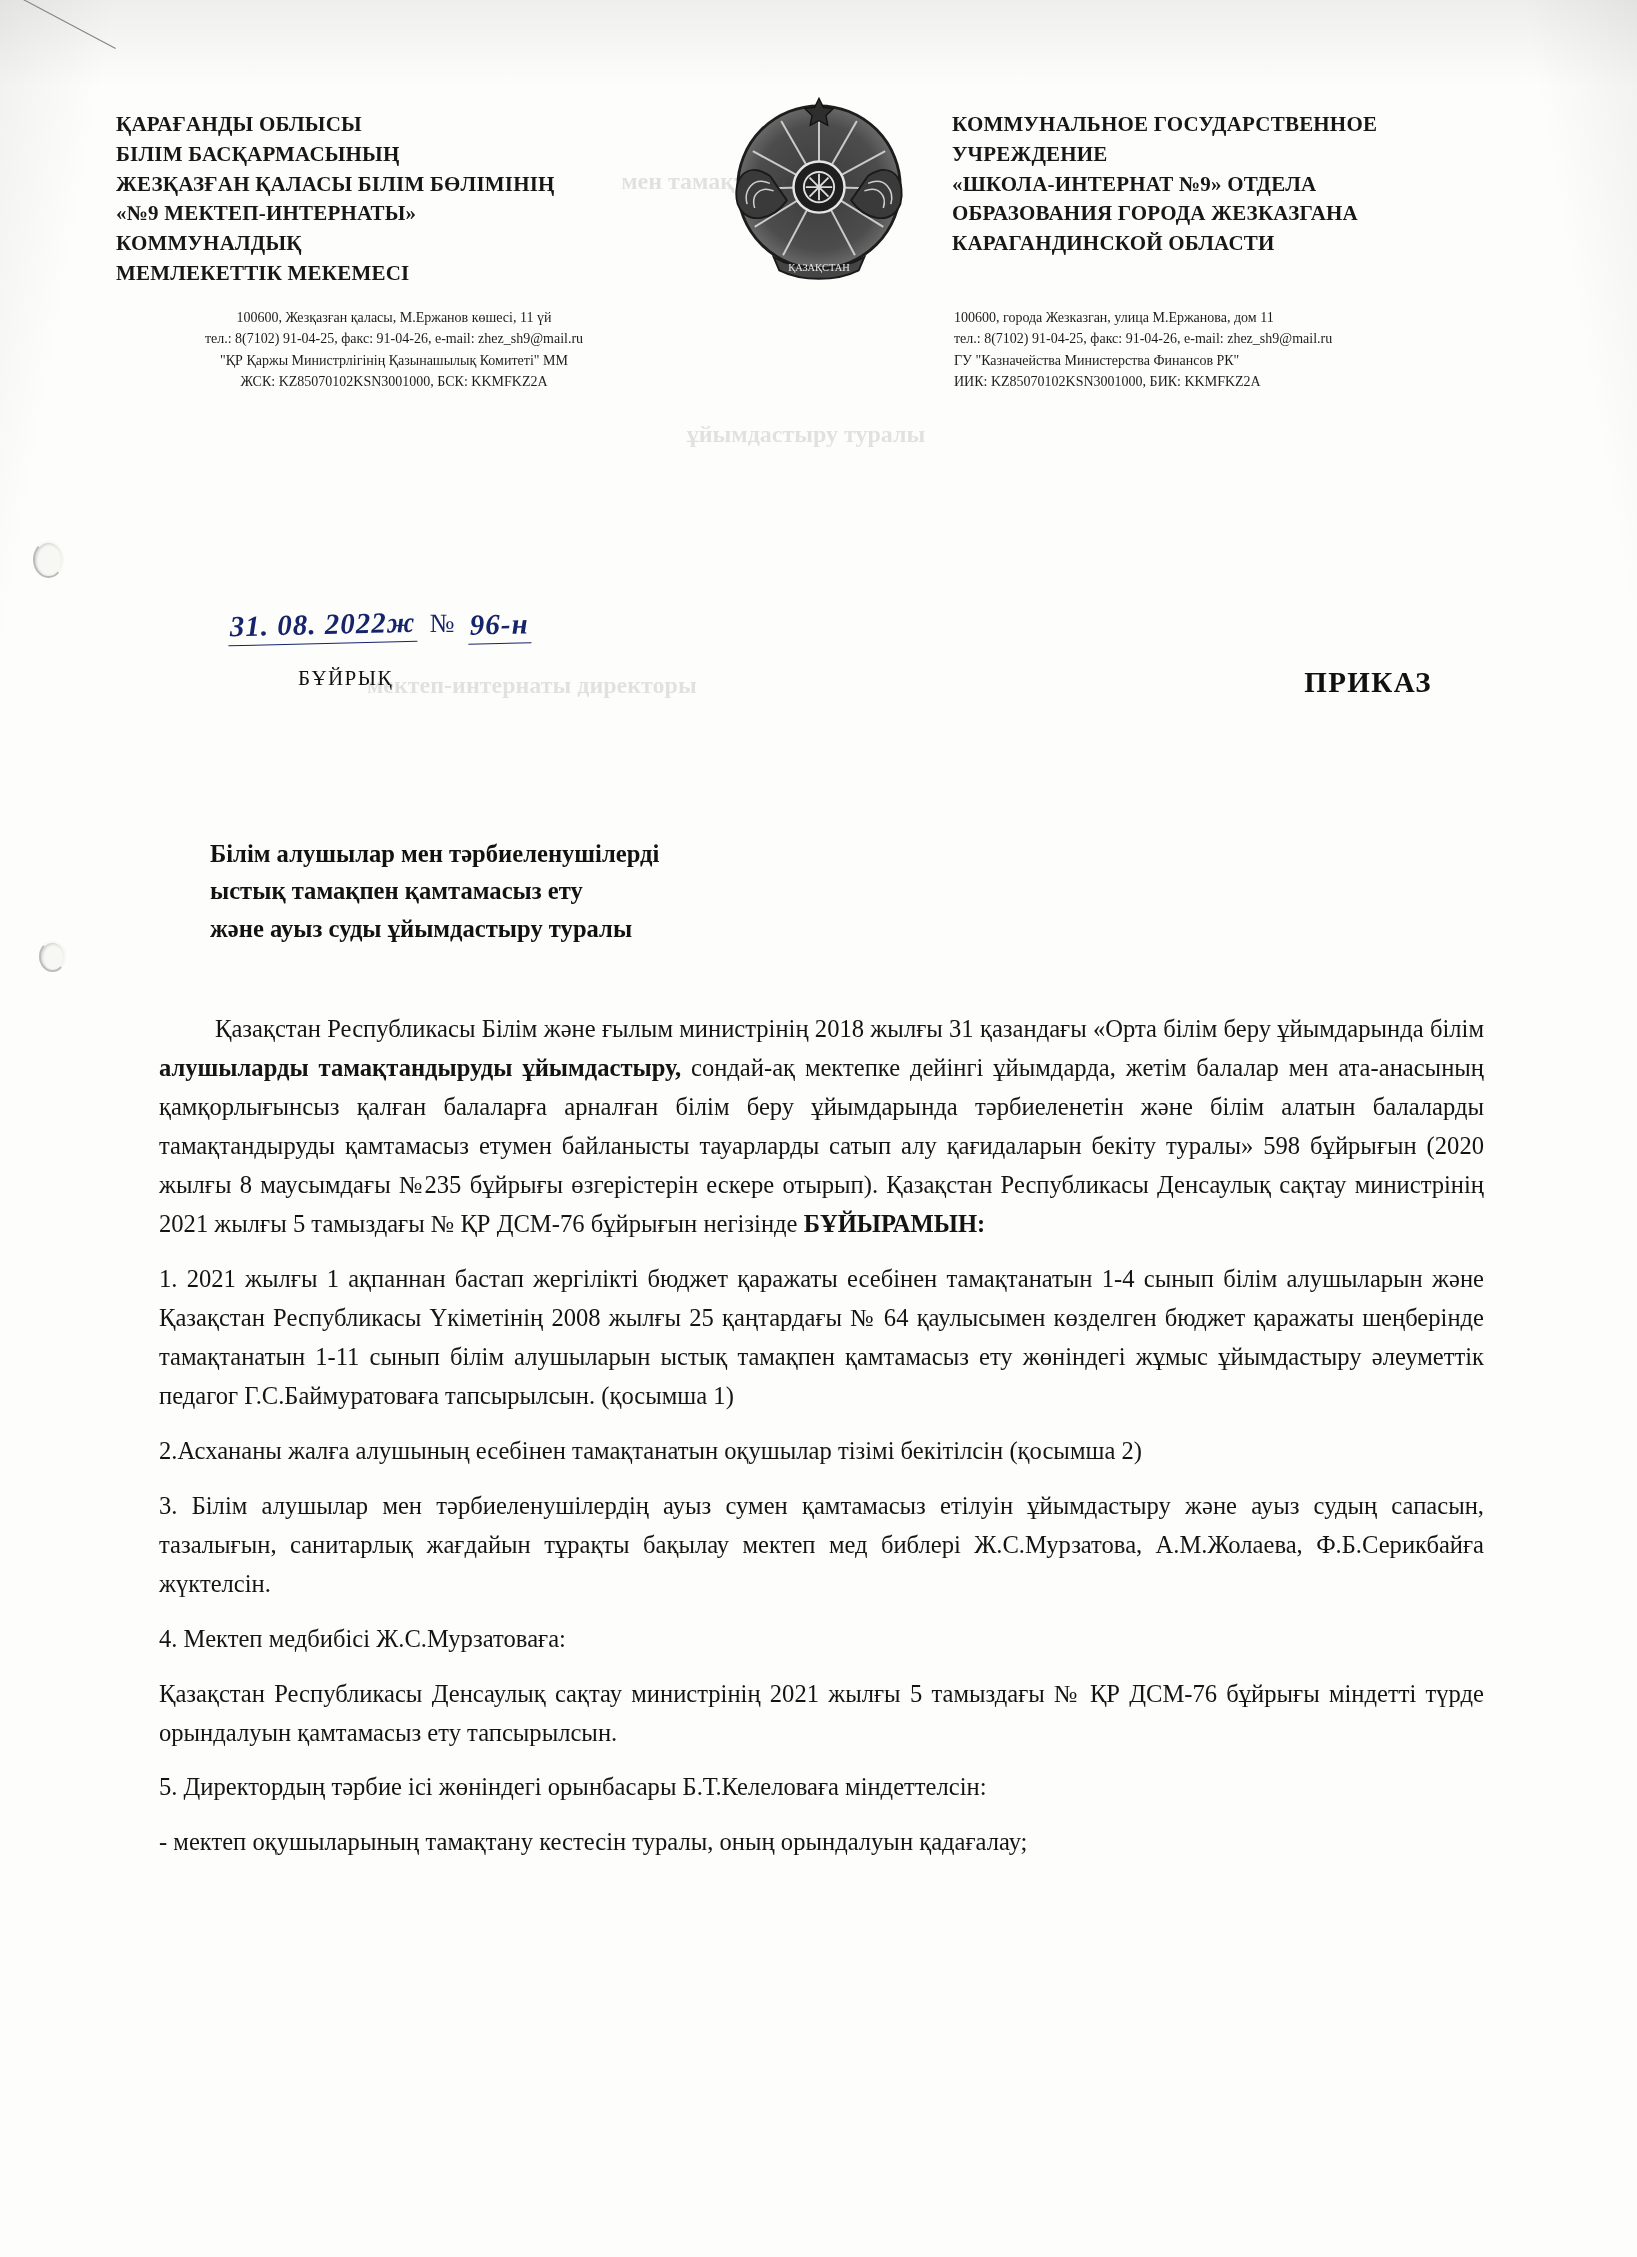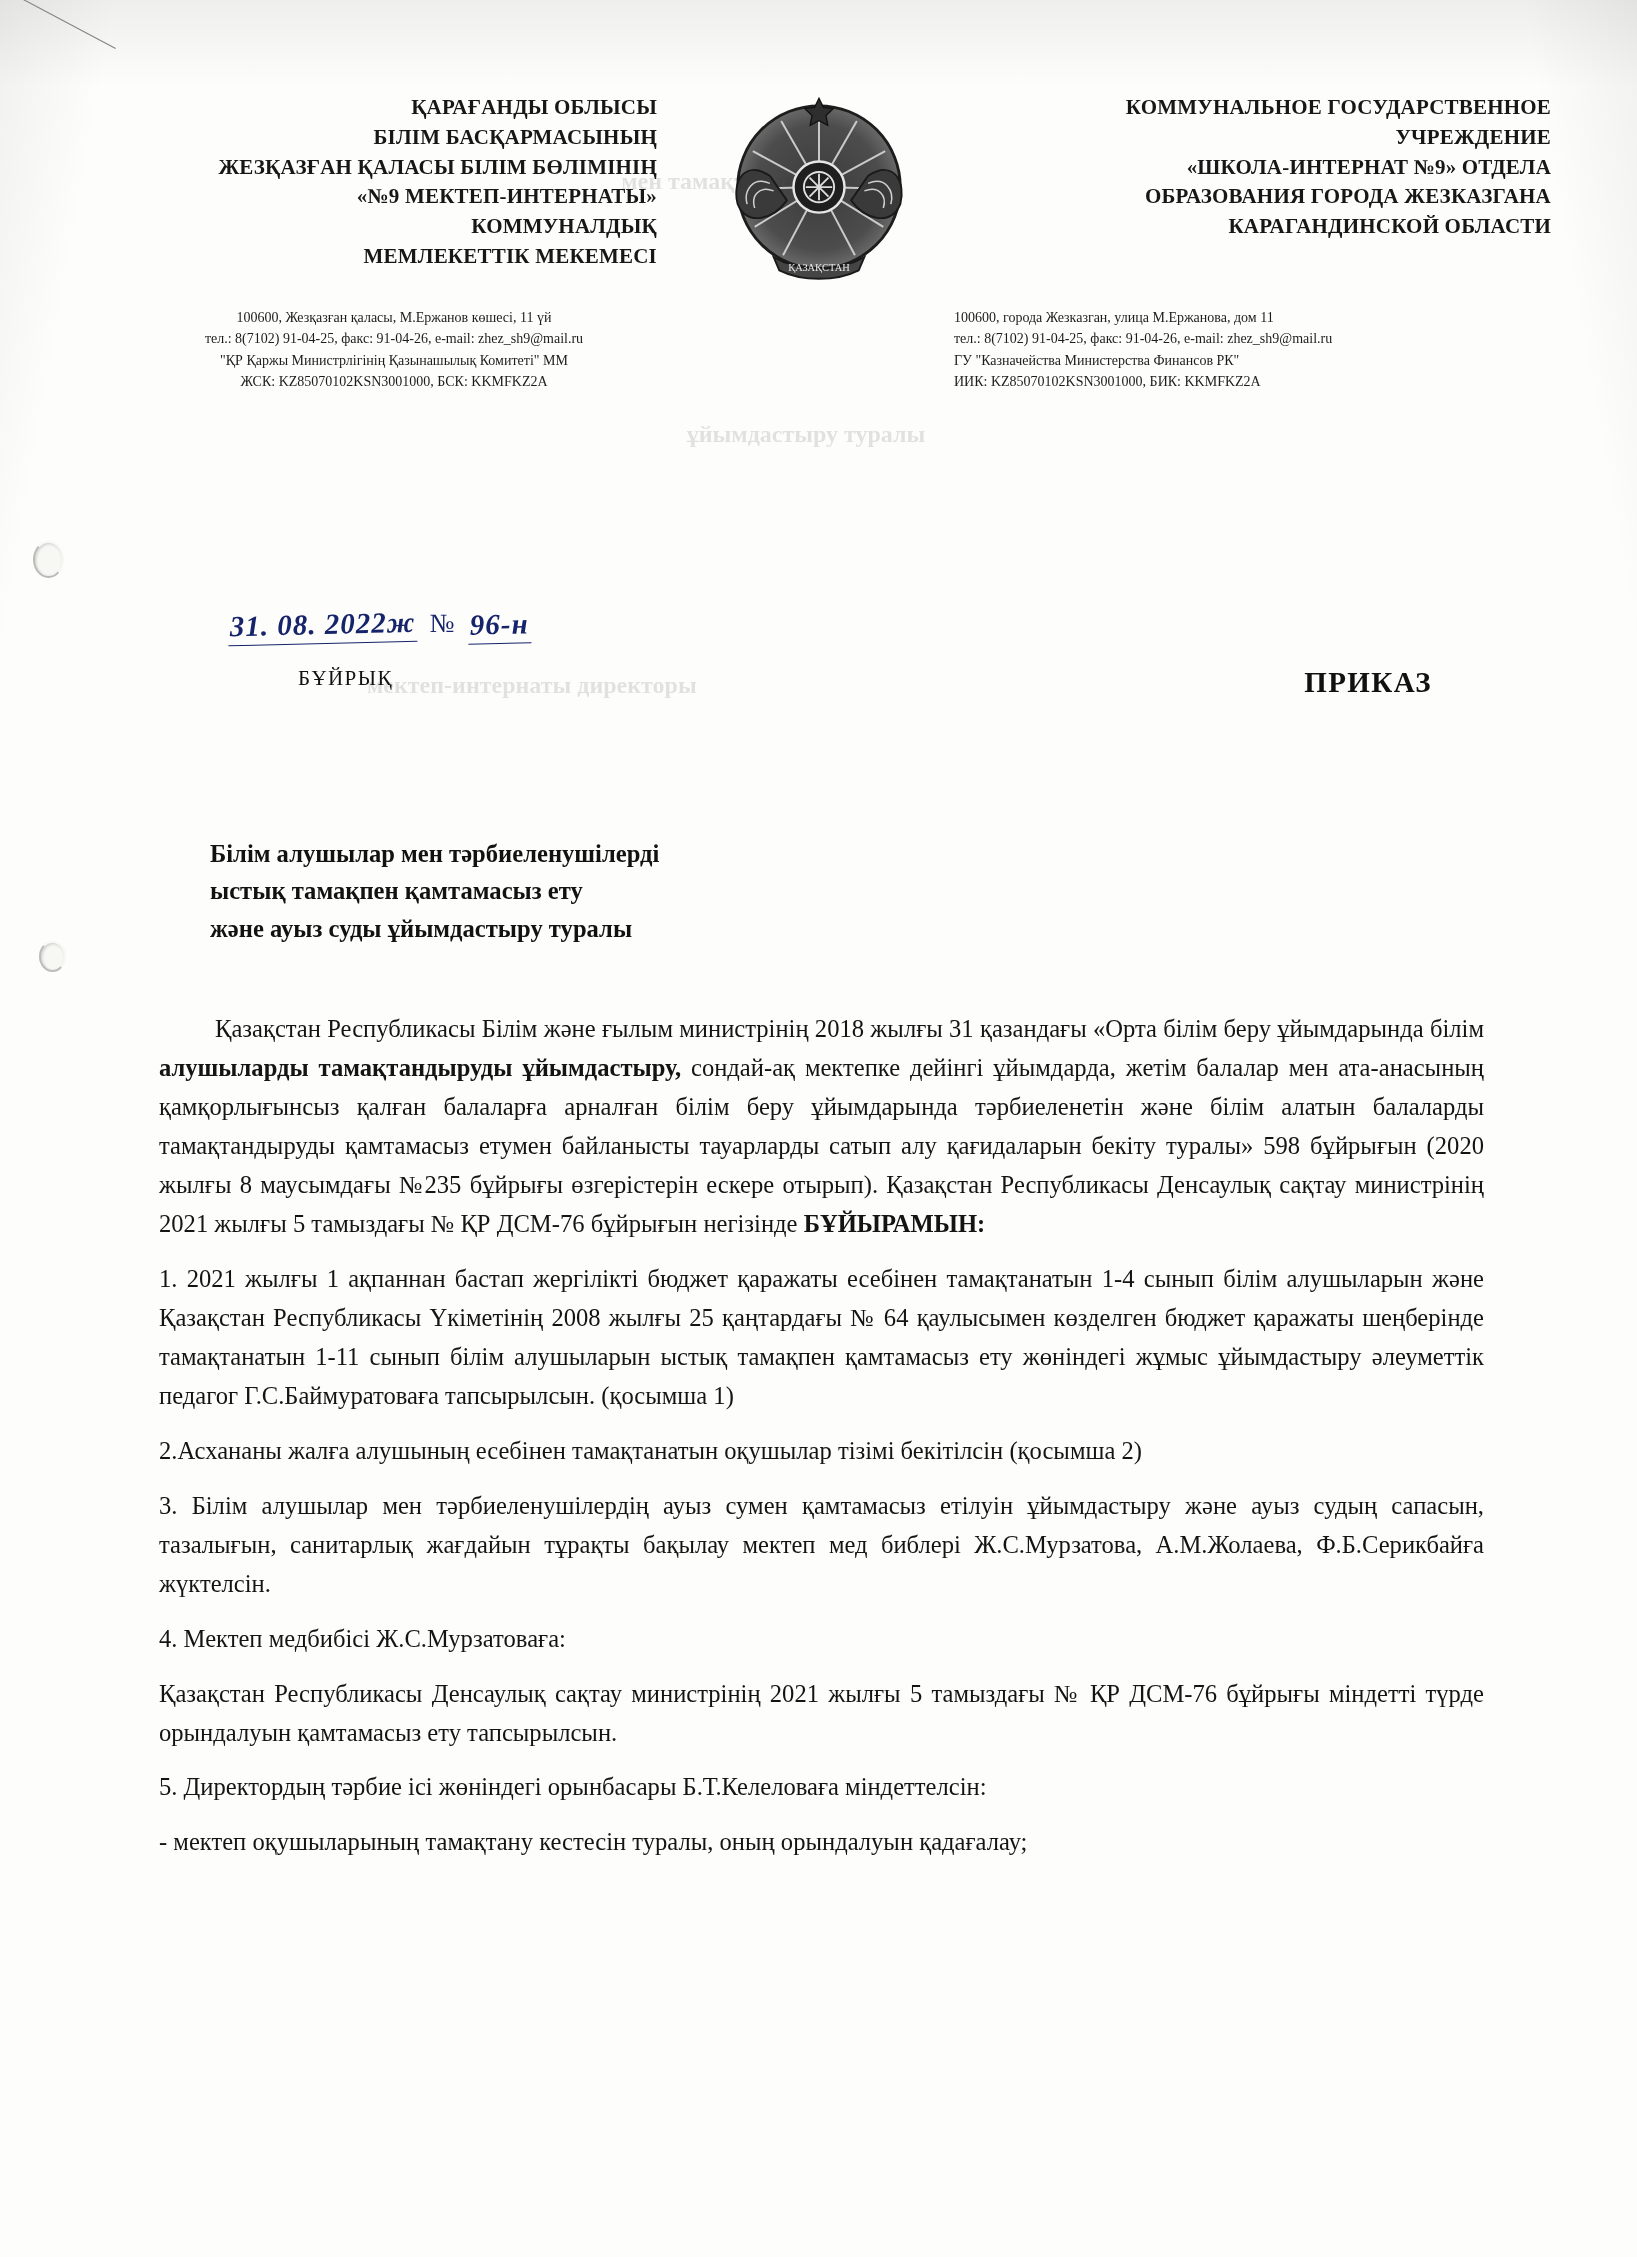--- a/index.html
+++ b/index.html
@@ -55,22 +55,22 @@
   
   .letterhead {
     position: absolute;
     top: 93px;
     left: 0;
     right: 0;
     height: 319px;
   }
   .lh-left, .lh-right {
     position: absolute;
-    top: 0;
-    text-align: right;
+    top: 17px;
+    text-align: left;
     font-weight: bold;
     font-size: 21px;
     line-height: 1.42;
     letter-spacing: 0.2px;
     color: #171717;
   }
   .lh-left { left: 116px; width: 541px; }
   .lh-right { right: 87px; width: 599px; }
   .lh-left div, .lh-right div { white-space: nowrap; }
 

